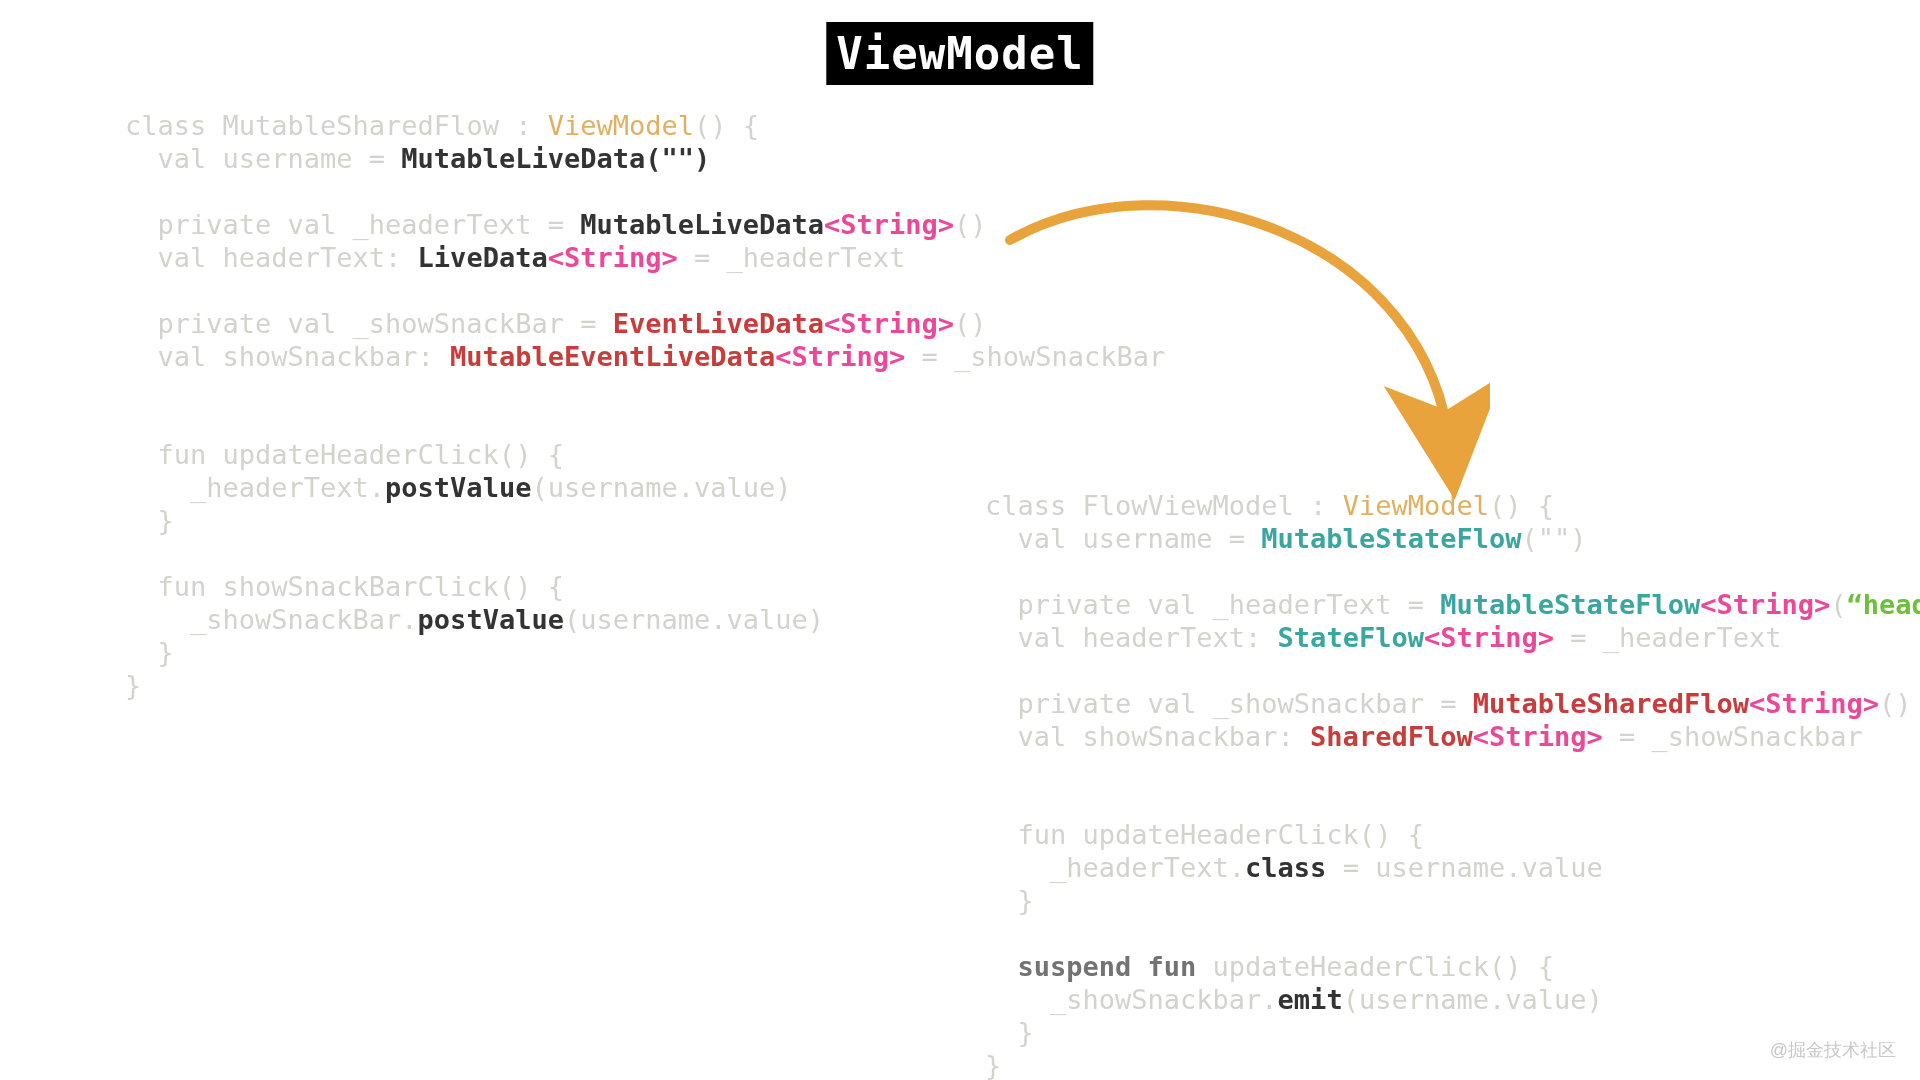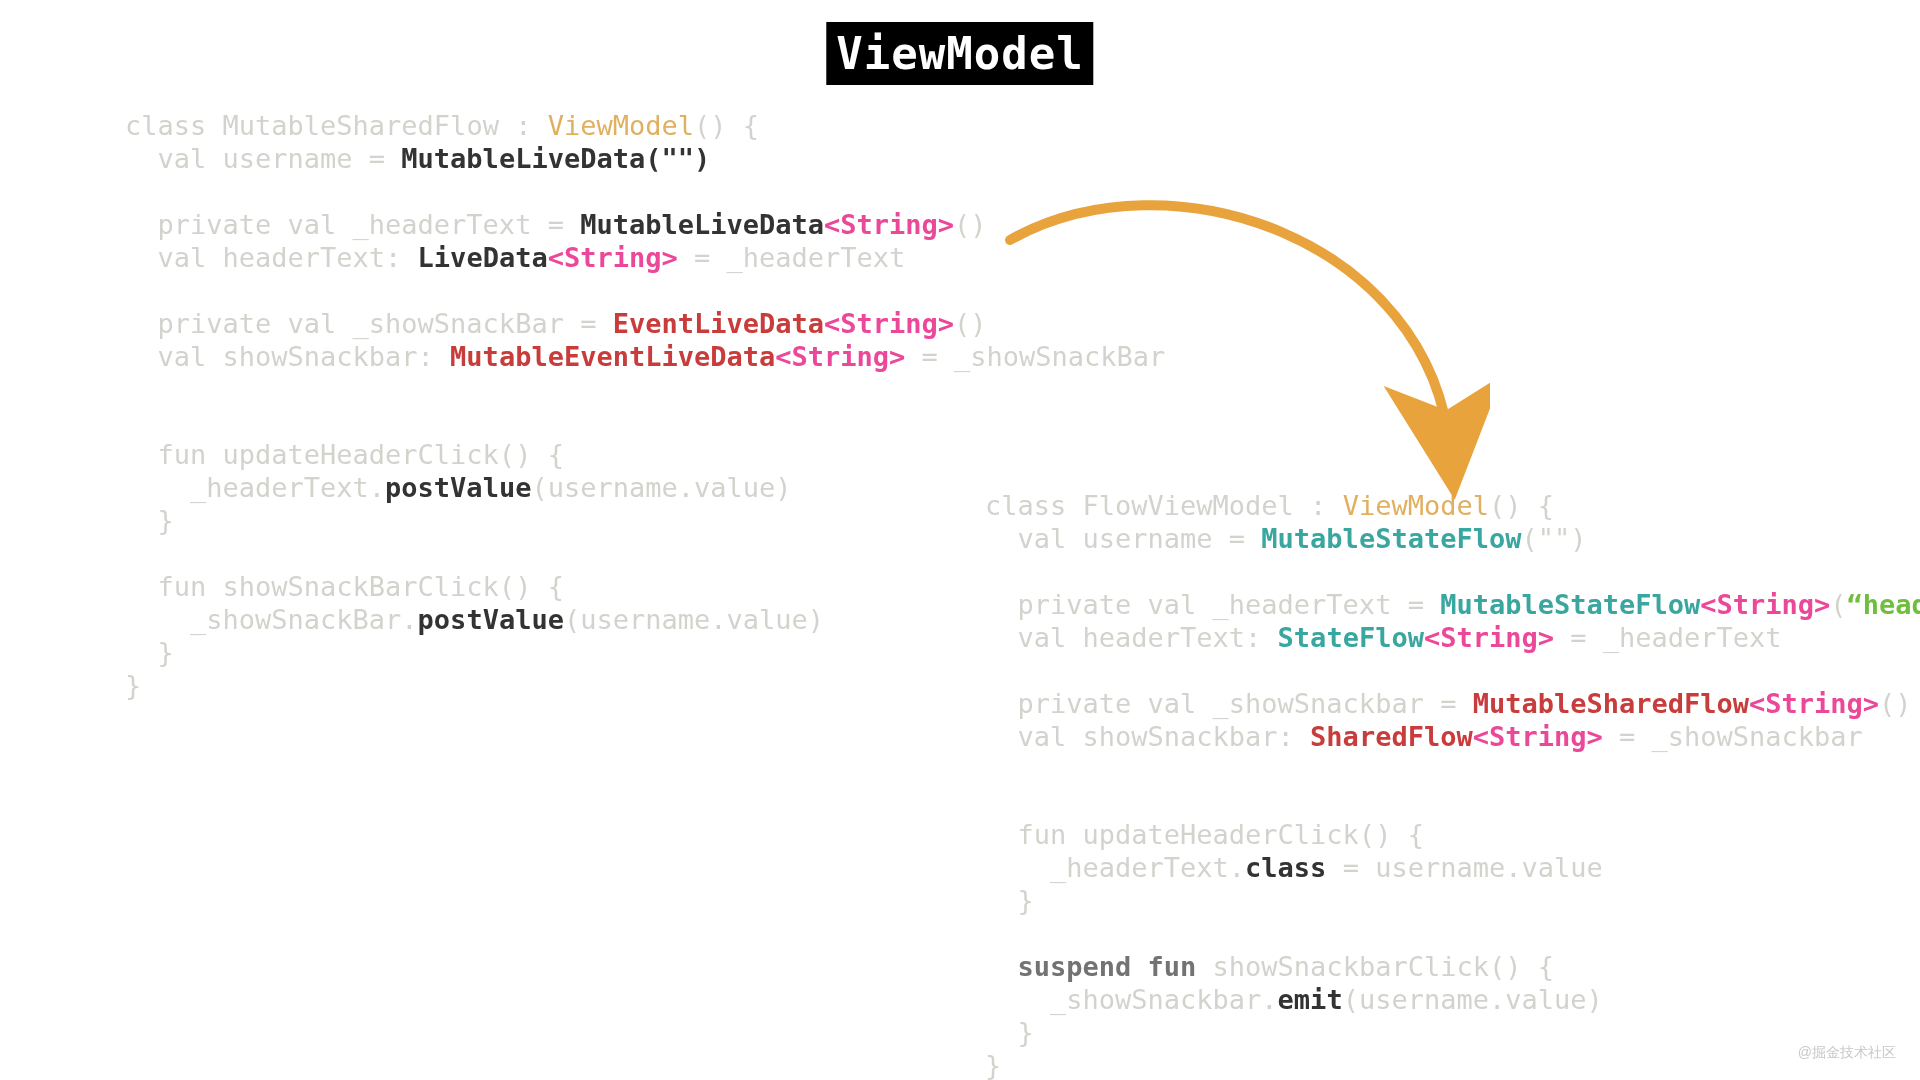--- a/index.html
+++ b/index.html
@@ -52,21 +52,21 @@
     height: 320px;
     pointer-events: none;
   }
 
   .watermark {
     position: absolute;
     right: 24px;
     bottom: 18px;
     color: #c8c8c8;
     font-family: sans-serif;
-    font-size: 14px;
+    font-size: 18px;
   }
 </style>
 </head>
 <body>
 
 <div class="title">ViewModel</div>
 
 <pre class="code left"><span class="dim">class </span><span class="dim">MutableSharedFlow : </span><span class="vm">ViewModel</span><span class="dim">() {</span>
 <span class="dim">  val username = </span><span class="blk">MutableLiveData("")</span>
 
@@ -94,21 +94,21 @@
 <span class="dim">  val headerText: </span><span class="type2">StateFlow</span><span class="typetag">&lt;String&gt;</span><span class="dim"> = _headerText</span>
 
 <span class="dim">  private val _showSnackbar = </span><span class="type1">MutableSharedFlow</span><span class="typetag">&lt;String&gt;</span><span class="dim">()</span>
 <span class="dim">  val showSnackbar: </span><span class="type1">SharedFlow</span><span class="typetag">&lt;String&gt;</span><span class="dim"> = _showSnackbar</span>
 
 
 <span class="dim">  fun updateHeaderClick() {</span>
 <span class="dim">    _headerText.</span><span class="blk">class</span><span class="dim"> = username.value</span>
 <span class="dim">  }</span>
 
-<span class="kw">  suspend fun</span><span class="dim"> showSnackbarClick() {</span>
+<span class="kw">  suspend fun</span><span class="dim"> updateHeaderClick() {</span>
 <span class="dim">    _showSnackbar.</span><span class="blk">emit</span><span class="dim">(username.value)</span>
 <span class="dim">  }</span>
 <span class="dim">}</span>
 </pre>
 
 <svg class="arrow" viewBox="0 0 500 320">
   <defs>
     <marker id="ah" markerWidth="14" markerHeight="14" refX="7" refY="6" orient="auto">
       <path d="M0,0 L12,6 L0,12 L3,6 Z" fill="#e8a33d"></path>
     </marker>

